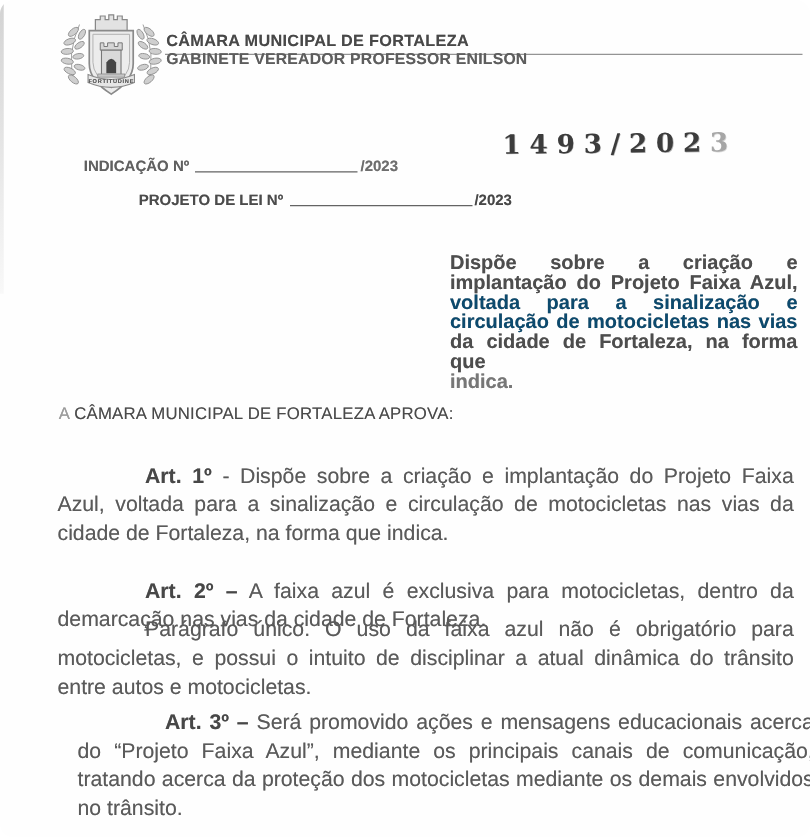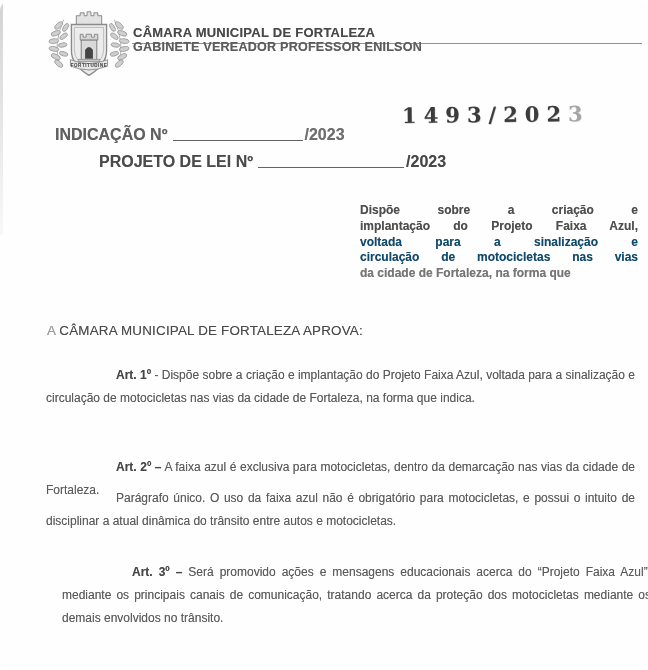--- a/index.html
+++ b/index.html
@@ -36,49 +36,49 @@
   .stamp {
     position: absolute; left: 402px; top: 102px;
     font-family: "DejaVu Serif", serif; font-weight: bold;
     font-size: 21px; letter-spacing: 7px; color: #3c3c3c;
     transform: rotate(-0.6deg);
     text-shadow: 0.5px 0.5px 0.5px rgba(60,60,60,0.4);
     white-space: nowrap;
   }
   .stamp .faded { opacity: 0.45; }
   
-  .form-row { position: absolute; left: 55px; font-weight: bold; font-size: 16px; white-space: nowrap; }
+  .form-row { position: absolute; left: 67px; font-weight: bold; font-size: 12px; white-space: nowrap; }
   .form-row.row1 { top: 126px; color: #606060; }
   .form-row.row2 { top: 153px; color: #4b4b4b; margin-left: 44px; }
   .fill-line {
     display: inline-block; height: 4px;
     border-bottom: 1.8px solid #636363;
     margin: 0 2px 0 5px; transform: translateY(1px);
   }
   .row1 .fill-line { width: 130px; }
   .row2 .fill-line { width: 146px; }
   .row1 .year { color: #6e6e6e; }
   .row2 .year { color: #474747; }
   
   .ementa {
     position: absolute; left: 360px; top: 203px; width: 278px;
-    font-weight: bold; font-size: 12px; line-height: 15.8px; color: #4d4d4d;
+    font-weight: bold; font-size: 16px; line-height: 15.8px; color: #4d4d4d;
   }
   .ementa .eline { text-align: justify; text-align-last: justify; }
   .ementa .eline:nth-child(3), .ementa .eline:nth-child(4) { color: #0c4a6e; }
   .ementa .eline:last-child { text-align-last: left; color: #777777; }
   
   .aprova {
     position: absolute; left: 47px; top: 323px;
     font-weight: normal; font-size: 13.4px; letter-spacing: 0.2px; color: #4a4a4a;
   }
   .aprova::first-letter { color: #9d9d9d; }
   .body-par {
     position: absolute; left: 46px; width: 589px;
-    font-size: 12px; line-height: 23px; text-align: justify; color: #5a5a5a;
+    font-size: 17px; line-height: 23px; text-align: justify; color: #5a5a5a;
   }
   .body-par.indent { text-indent: 70px; }
   .art-label { font-weight: bold; color: #474747; }
   .p-art1 { top: 352px; }
   .p-art2 { top: 444px; }
   .p-par  { top: 475px; }
   .p-art3 { top: 549px; margin-left: 16px; }
 </style>
 </head>
 <body>
@@ -147,20 +147,21 @@
   <div class="form-row row2">
     <span>PROJETO DE LEI Nº</span><span class="fill-line"></span><span class="year">/2023</span>
   </div>
 
   <div class="ementa">
     <div class="eline">Dispõe sobre a criação e</div>
     <div class="eline">implantação do Projeto Faixa Azul,</div>
     <div class="eline">voltada para a sinalização e</div>
     <div class="eline">circulação de motocicletas nas vias</div>
     <div class="eline">da cidade de Fortaleza, na forma que</div>
+    <div class="eline">indica.</div>
   </div>
 
   <div class="aprova">A CÂMARA MUNICIPAL DE FORTALEZA APROVA:</div>
 
   <p class="body-par indent p-art1"><span class="art-label">Art. 1º</span>
     <span>- Dispõe sobre a criação e implantação do Projeto Faixa Azul, voltada para a sinalização e circulação de motocicletas nas vias da cidade de Fortaleza, na forma que indica.</span></p>
 
   <p class="body-par indent p-art2"><span class="art-label">Art. 2º –</span>
     <span>A faixa azul é exclusiva para motocicletas, dentro da demarcação nas vias da cidade de Fortaleza.</span></p>
 

